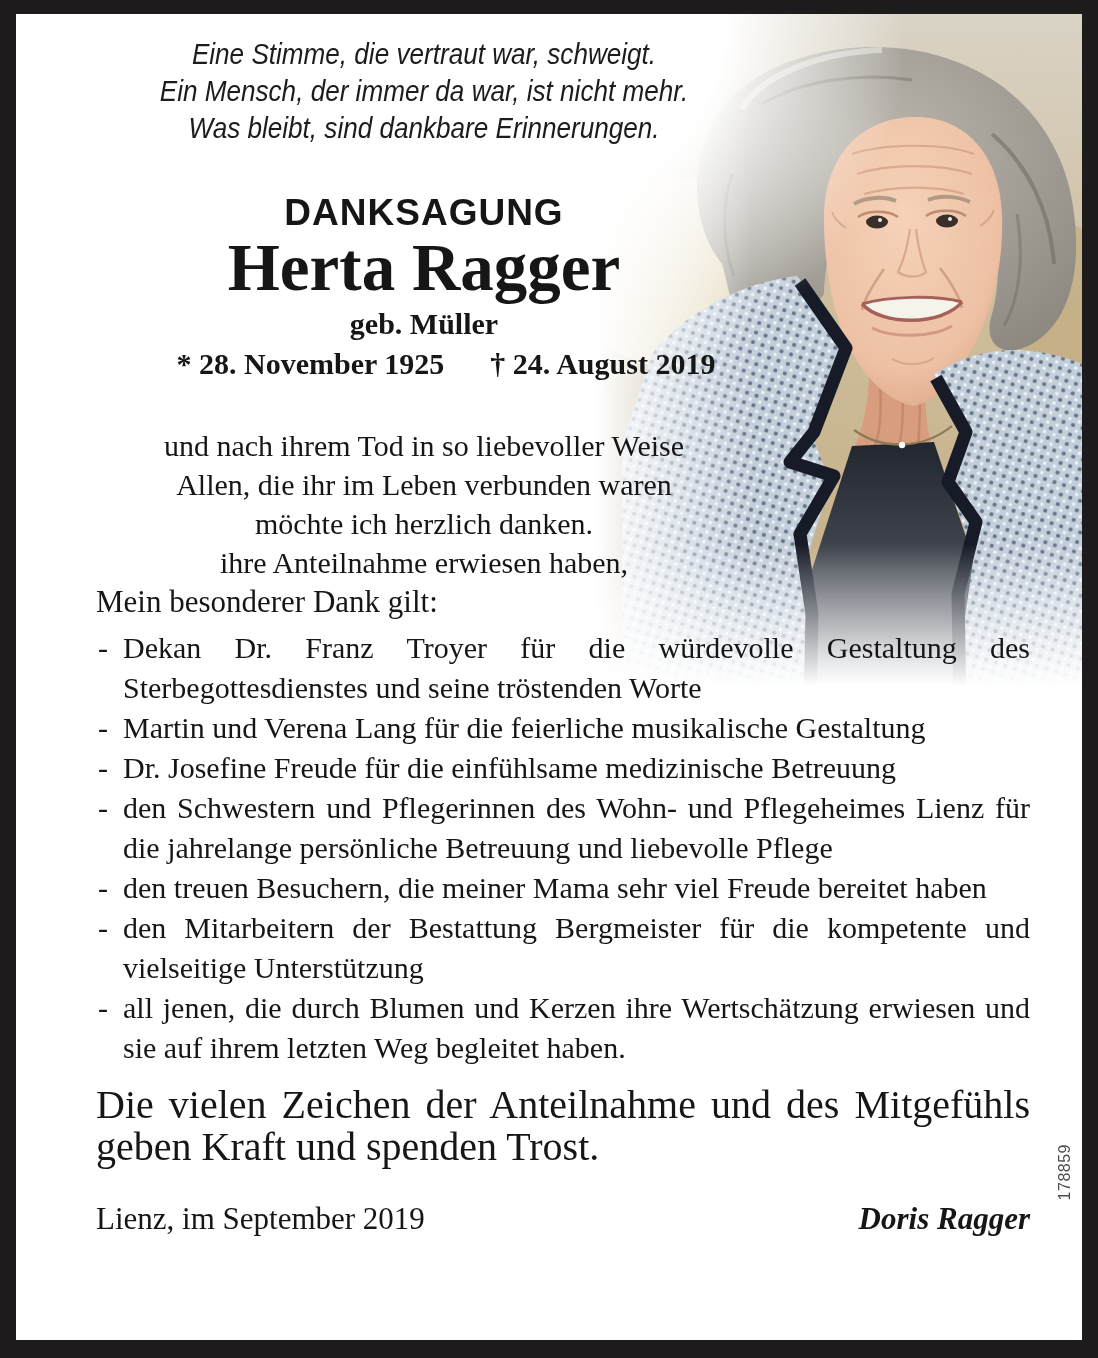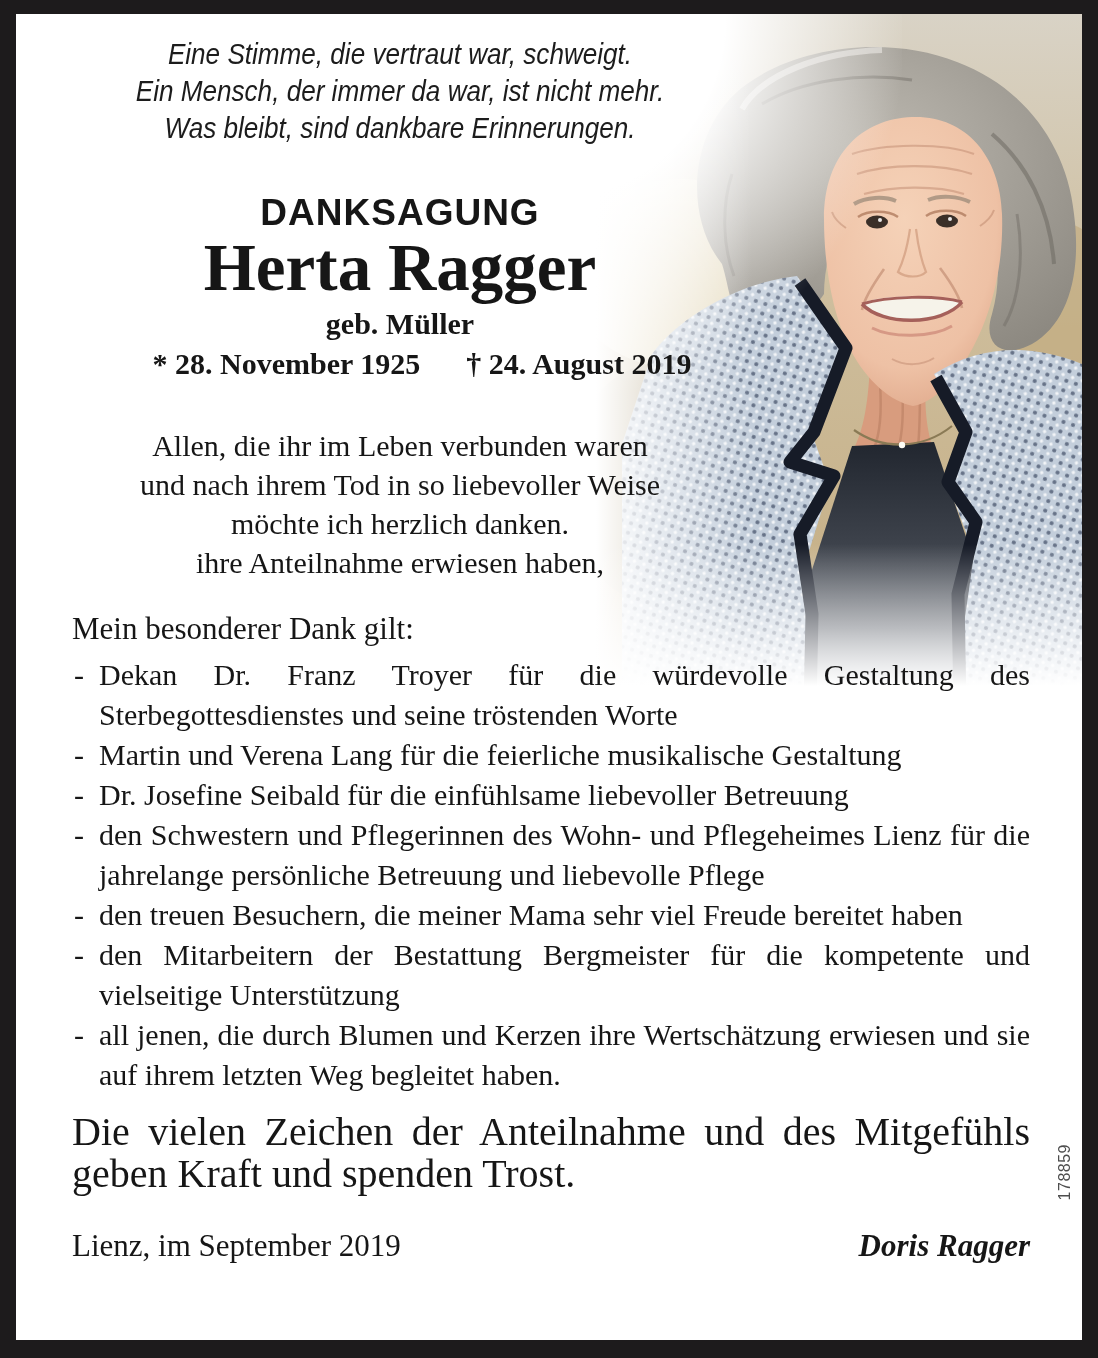--- a/index.html
+++ b/index.html
@@ -16,32 +16,32 @@
   .photo{position:absolute;top:0;right:0;width:520px;height:695px;z-index:1;overflow:hidden;}
   .photo svg{display:block;width:100%;height:100%;}
   .fade-left{position:absolute;left:0;top:0;bottom:0;width:190px;
     background:linear-gradient(to right,#fff 18%,rgba(255,255,255,0) 100%);}
   .fade-corner{position:absolute;left:0;top:0;width:340px;height:380px;
     background:radial-gradient(ellipse at 0% 0%,#fff 34%,rgba(255,255,255,0) 72%);}
   .fade-bottom{position:absolute;left:0;bottom:0;right:0;height:165px;
     background:linear-gradient(to top,#fff 14%,rgba(255,255,255,0) 100%);}
 
   
-  .content{position:absolute;inset:0;z-index:2;}
+  .content{position:absolute;inset:0;z-index:2;padding-left:24px;}
   .top{width:768px;text-align:center;}
   .quote{padding-top:22px;font:italic 29px/37px "Liberation Sans",sans-serif;
     transform:scaleX(.9);transform-origin:50% 0;color:#1c1c1c;}
   .kicker{margin-top:47px;font:700 37px/37px "Liberation Sans",sans-serif;letter-spacing:1px;text-align:center;}
   .name{font-weight:700;font-size:67px;line-height:72px;}
   .maiden{margin-top:4px;font-weight:700;font-size:30px;line-height:33px;}
   .dates{margin-top:7px;font-weight:700;font-size:30px;line-height:33px;margin-left:44px;}
   .dates .birth{margin-right:46px;}
   .intro{margin-top:46px;font-size:30px;line-height:39px;}
   .body{padding:0 52px 0 56px;}
-  .lead{margin-top:27px;font-size:31px;line-height:40px;}
+  .lead{font-size:31px;line-height:40px;}
   .thanks{margin-top:6px;}
   .thanks-item{position:relative;padding-left:27px;text-align:justify;
     font-size:30px;line-height:40px;}
   .thanks-item .bullet{position:absolute;left:2px;top:0;}
   .closing{margin-top:16px;text-align:justify;font-size:40px;line-height:42px;}
   .footer{margin-top:33px;display:flex;justify-content:space-between;align-items:center;
     font-size:31px;line-height:36px;}
   .signature{font-weight:700;font-style:italic;}
   .side-number{position:absolute;right:9px;top:1130px;
     writing-mode:vertical-rl;transform:rotate(180deg);
@@ -146,41 +146,41 @@
             <div>Was bleibt, sind dankbare Erinnerungen.</div>
           </div>
         <div class="kicker">DANKSAGUNG</div>
         <div class="name">Herta Ragger</div>
         <div class="maiden">geb. Müller</div>
         <div class="dates">
           <span class="birth">* 28. November 1925</span><span>† 24. August 2019</span>
         </div>
         <div class="intro">
 
-        <div>Allen, die ihr im Leben verbunden waren</div>
-            <div>und nach ihrem Tod in so liebevoller Weise</div>
+        <div>und nach ihrem Tod in so liebevoller Weise</div>
+            <div>Allen, die ihr im Leben verbunden waren</div>
             <div>möchte ich herzlich danken.</div>
             <div>ihre Anteilnahme erwiesen haben,</div>
           </div>
       </div>
 
       <div class="body">
         <div class="lead">Mein besonderer Dank gilt:</div>
         <div class="thanks">
 
             <div class="thanks-item">
               <span class="bullet">-</span><span>Dekan Dr. Franz Troyer für die würdevolle Gestaltung des Sterbegottesdienstes und seine tröstenden Worte</span>
             </div>
 
             <div class="thanks-item">
               <span class="bullet">-</span><span>Martin und Verena Lang für die feierliche musikalische Gestaltung</span>
             </div>
 
             <div class="thanks-item">
-              <span class="bullet">-</span><span>Dr. Josefine Seibald für die einfühlsame liebevoller Betreuung</span>
+              <span class="bullet">-</span><span>Dr. Josefine Freude für die einfühlsame medizinische Betreuung</span>
             </div>
 
             <div class="thanks-item">
               <span class="bullet">-</span><span>den Schwestern und Pflegerinnen des Wohn- und Pflegeheimes Lienz für die jahrelange persönliche Betreuung und liebevolle Pflege</span>
             </div>
 
             <div class="thanks-item">
               <span class="bullet">-</span><span>den treuen Besuchern, die meiner Mama sehr viel Freude bereitet haben</span>
             </div>
 

